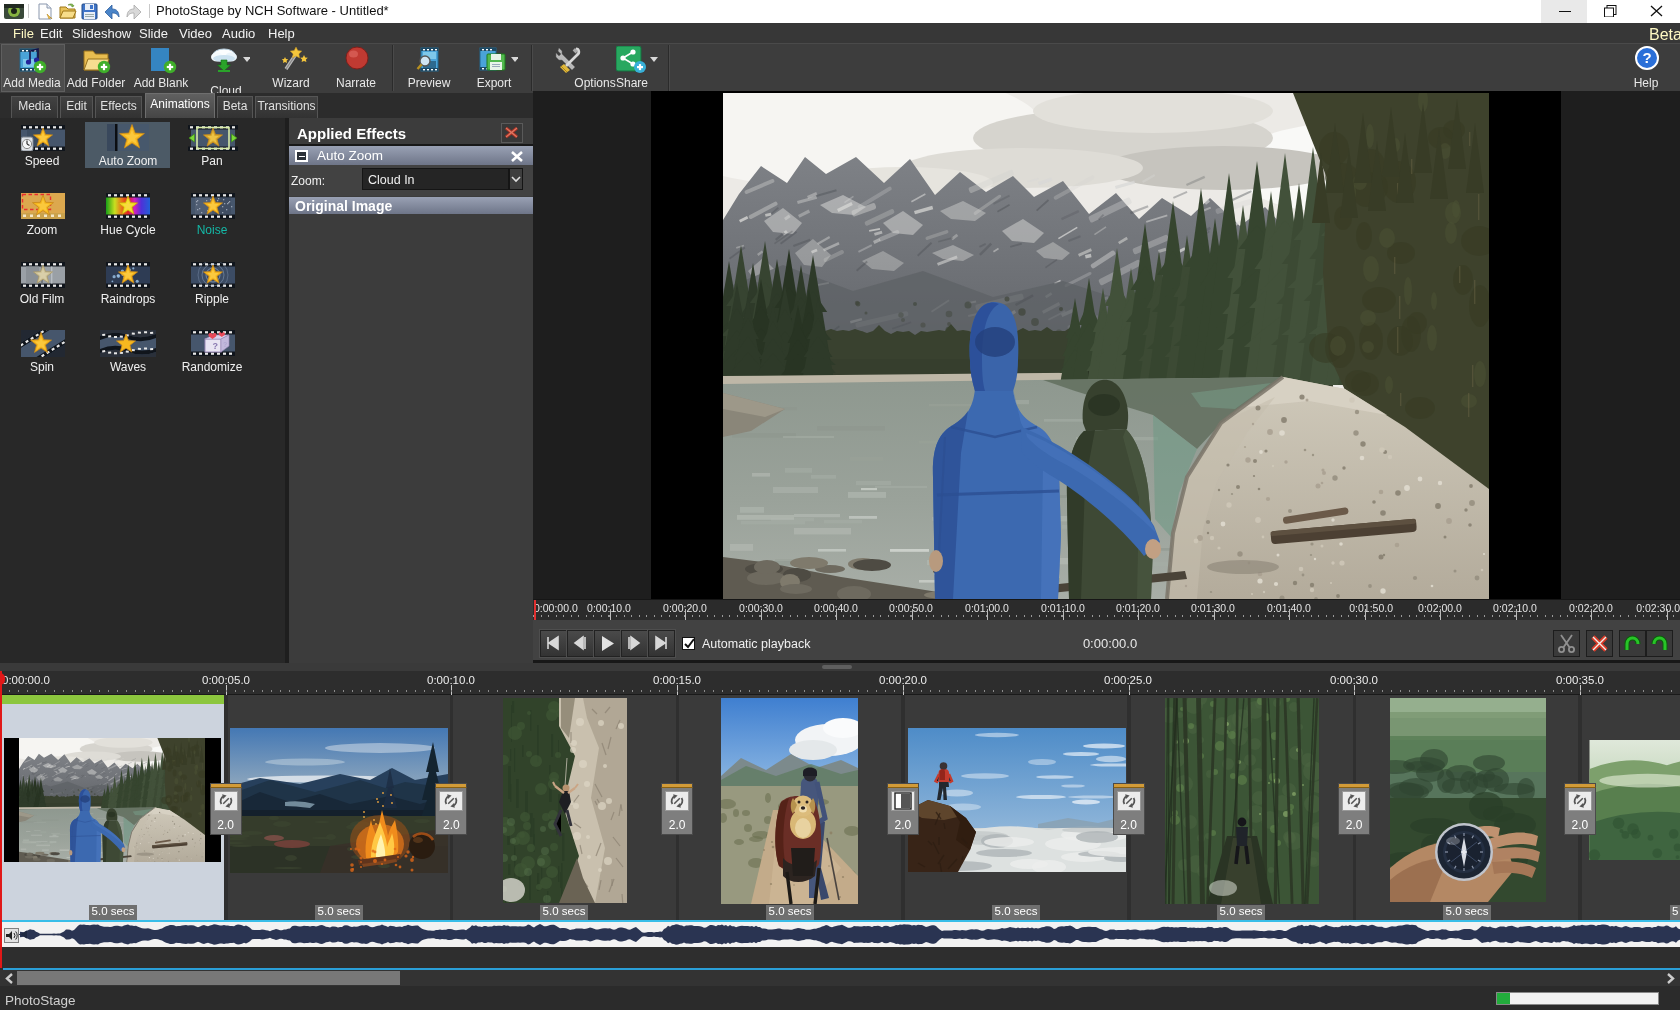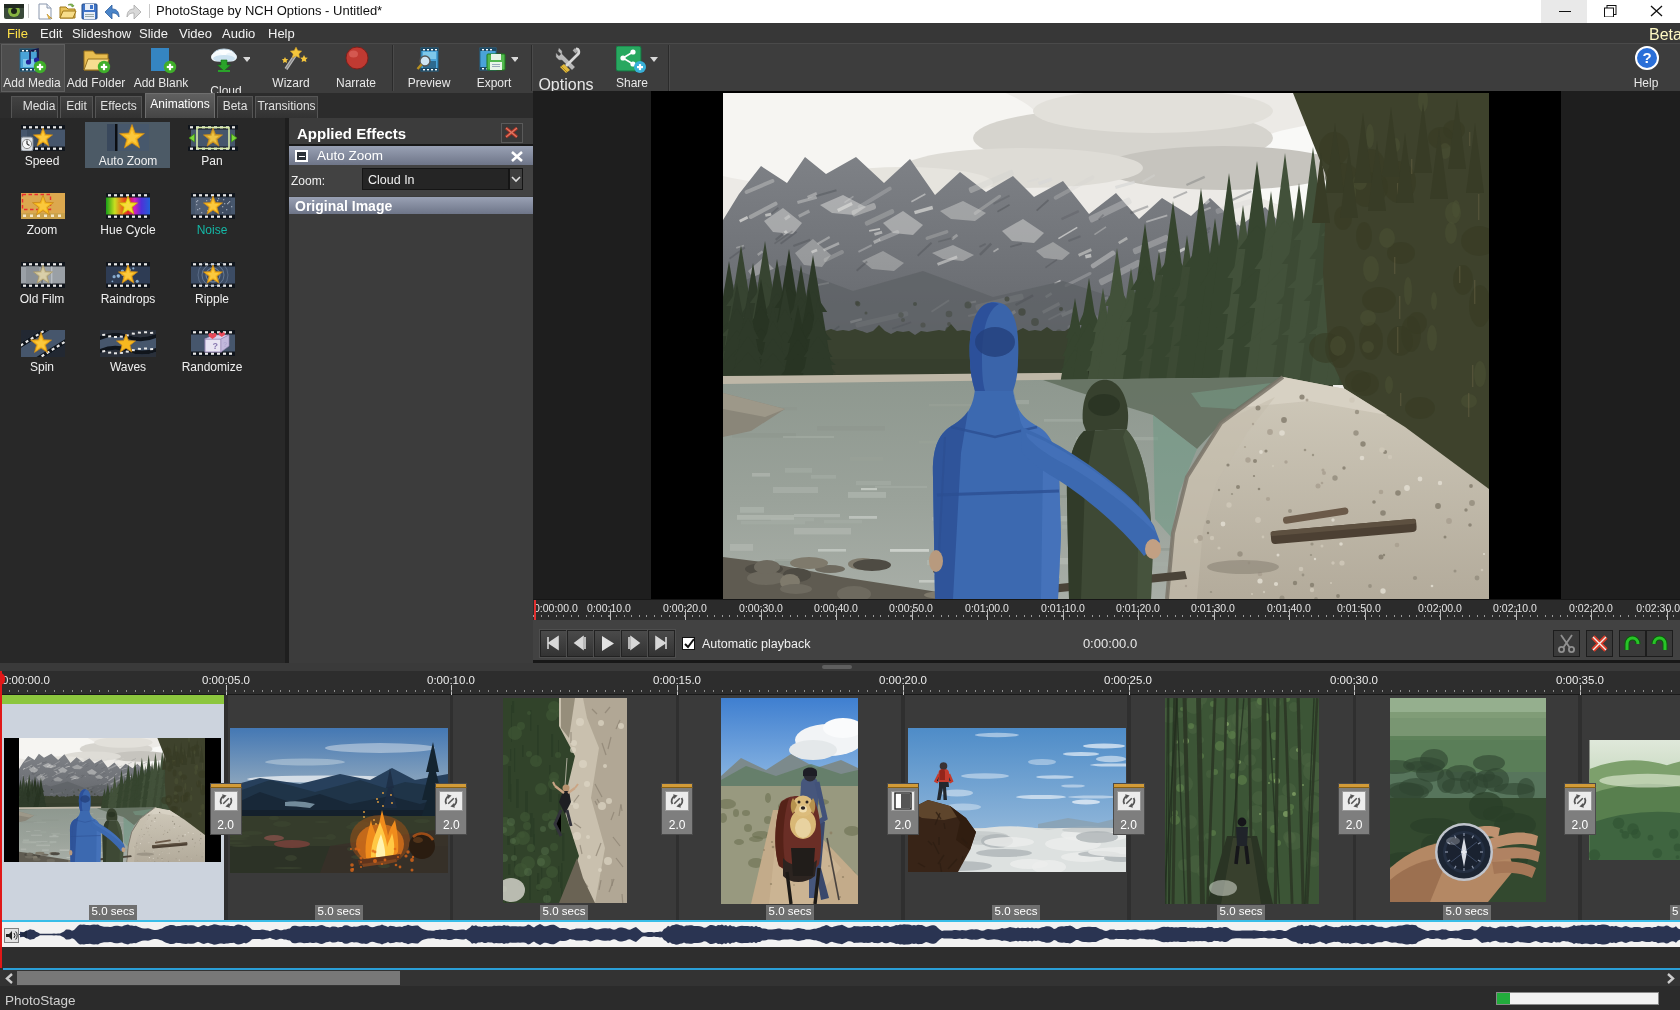--- a/index.html
+++ b/index.html
@@ -32,33 +32,33 @@
       <rect x="4" y="11" width="9" height="1" fill="#9aa"></rect>
       <rect x="4" y="13" width="9" height="1" fill="#9aa"></rect>
     </svg>
 <svg class="abs" style="left:102px;top:3px" width="20" height="17">
       <path d="M3 9 L10 2 L10 6 C15 6 17 9 17 14 C15 10.5 13 10 10 10 L10 16 Z" fill="#4a84c8" stroke="#2d5e9e" stroke-width="0.8"></path>
     </svg>
 <svg class="abs" style="left:124px;top:3px" width="20" height="17">
       <path d="M17 9 L10 2 L10 6 C5 6 3 9 3 14 C5 10.5 7 10 10 10 L10 16 Z" fill="#d8d8d8" stroke="#a8a8a8" stroke-width="0.8"></path>
     </svg>
 <div class="abs" style="left:149px;top:4px;width:1px;height:14px;background:#c9c9c9"></div>
-<div class="abs" style="left:156px;top:3px;font-size:13px;color:#101010">PhotoStage by NCH Options - Untitled*</div>
+<div class="abs" style="left:156px;top:3px;font-size:13px;color:#101010">PhotoStage by NCH Software - Untitled*</div>
 <div class="abs" style="left:1541px;top:0;width:46px;height:23px;background:#e9e9e9"></div>
 <div class="abs" style="left:1559px;top:11px;width:12px;height:1px;background:#111"></div>
 <svg class="abs" style="left:1604px;top:5px" width="13" height="12">
       <rect x="3" y="0.5" width="9" height="9" fill="none" stroke="#111"></rect>
       <rect x="0.5" y="3" width="9" height="9" fill="#fff" stroke="#111"></rect>
     </svg>
 <svg class="abs" style="left:1650px;top:5px" width="13" height="12">
       <path d="M1 1 L12 11 M12 1 L1 11" stroke="#111" stroke-width="1.3"></path>
     </svg>
 </div>
 <div class="abs" style="left:0;top:23px;width:1680px;height:20px;background:#373737"></div>
-<div class="abs" style="left:7px;top:26px;font-size:13px;color:#fde047">File</div>
+<div class="abs" style="left:13px;top:26px;font-size:13px;color:#fef9c3">File</div>
 <div class="abs" style="left:40px;top:26px;font-size:13px;color:#f2f2f2">Edit</div>
 <div class="abs" style="left:72px;top:26px;font-size:13px;color:#f2f2f2">Slideshow</div>
 <div class="abs" style="left:139px;top:26px;font-size:13px;color:#f2f2f2">Slide</div>
 <div class="abs" style="left:179px;top:26px;font-size:13px;color:#f2f2f2">Video</div>
 <div class="abs" style="left:222px;top:26px;font-size:13px;color:#f2f2f2">Audio</div>
 <div class="abs" style="left:268px;top:26px;font-size:13px;color:#f2f2f2">Help</div>
 <div class="abs" style="left:1649px;top:26px;font-size:16px;color:#fef9c3">Beta</div>
 <div class="abs" style="left:0;top:43px;width:1680px;height:50px;background:#3d3d3d;border-top:1px solid #4a4a4a"></div>
 <div class="abs" style="left:1px;top:44px;width:64px;height:48px;background:#4d4d4d;border:1px solid #5f5f5f"></div>
 <div class="abs" style="left:392px;top:45px;width:1px;height:46px;background:#2b2b2b"></div>
@@ -68,21 +68,21 @@
 <div class="abs" style="left:668px;top:45px;width:1px;height:46px;background:#2b2b2b"></div>
 <div class="abs" style="left:669px;top:45px;width:1px;height:46px;background:#4a4a4a"></div>
 <div class="lbl" style="left:-13px;top:76px;width:90px;font-size:12px">Add Media</div>
 <div class="lbl" style="left:51px;top:76px;width:90px;font-size:12px">Add Folder</div>
 <div class="lbl" style="left:116px;top:76px;width:90px;font-size:12px">Add Blank</div>
 <div class="lbl" style="left:181px;top:84px;width:90px;font-size:12px">Cloud</div>
 <div class="lbl" style="left:246px;top:76px;width:90px;font-size:12px">Wizard</div>
 <div class="lbl" style="left:311px;top:76px;width:90px;font-size:12px">Narrate</div>
 <div class="lbl" style="left:384px;top:76px;width:90px;font-size:12px">Preview</div>
 <div class="lbl" style="left:449px;top:76px;width:90px;font-size:12px">Export</div>
-<div class="lbl" style="left:521px;top:76px;width:90px;font-size:16px">Options</div>
+<div class="lbl" style="left:550px;top:76px;width:90px;font-size:12px">Options</div>
 <div class="lbl" style="left:587px;top:76px;width:90px;font-size:12px">Share</div>
 <div class="lbl" style="left:1601px;top:76px;width:90px;font-size:12px">Help</div>
 <svg class="abs" style="left:18px;top:46px" width="30" height="28">
 <rect x="2" y="3" width="17" height="22" fill="#4aa3d8" stroke="#22688f"></rect>
 <g fill="#fff">
       <rect x="2" y="3" width="17" height="3" fill="#1c4a66"></rect>
       <rect x="2" y="22" width="17" height="3" fill="#1c4a66"></rect>
       <rect x="4" y="4" width="2" height="1.4"></rect>
       <rect x="8" y="4" width="2" height="1.4"></rect>
       <rect x="12" y="4" width="2" height="1.4"></rect>
@@ -197,21 +197,21 @@
       <rect x="22.9" y="18.1" width="2.2" height="6" fill="#fff"></rect>
     </g>
 <path d="M34 11 L42 11 L38 16 Z" fill="#d8d8d8"></path>
   </svg>
 <svg class="abs" style="left:1635px;top:46px" width="24" height="24">
     <circle cx="12" cy="12" r="11" fill="#2a6fd8" stroke="#fff" stroke-width="2"></circle>
     <text x="12" y="17" font-size="15" font-weight="bold" fill="#fff" text-anchor="middle" font-family="Liberation Sans">?</text>
   </svg>
 <div class="abs" style="left:0;top:93px;width:533px;height:25px;background:#2c2c2c"></div>
 <div class="abs" style="left:11px;top:96px;width:47px;height:22px;background:linear-gradient(#424242,#323232);border:1px solid #555;border-bottom:none"></div>
-<div class="lbl" style="left:11px;top:99px;width:56px;color:#e0e0e0">Media</div>
+<div class="lbl" style="left:11px;top:99px;width:47px;color:#e0e0e0">Media</div>
 <div class="abs" style="left:60px;top:96px;width:33px;height:22px;background:linear-gradient(#424242,#323232);border:1px solid #555;border-bottom:none"></div>
 <div class="lbl" style="left:60px;top:99px;width:33px;color:#e0e0e0">Edit</div>
 <div class="abs" style="left:95px;top:96px;width:47px;height:22px;background:linear-gradient(#424242,#323232);border:1px solid #555;border-bottom:none"></div>
 <div class="lbl" style="left:95px;top:99px;width:47px;color:#e0e0e0">Effects</div>
 <div class="abs" style="left:145px;top:93px;width:70px;height:25px;background:linear-gradient(#606060,#454545);border:1px solid #6e6e6e;border-bottom:none"></div>
 <div class="lbl" style="left:145px;top:97px;width:70px;color:#fff">Animations</div>
 <div class="abs" style="left:217px;top:96px;width:36px;height:22px;background:linear-gradient(#424242,#323232);border:1px solid #555;border-bottom:none"></div>
 <div class="lbl" style="left:217px;top:99px;width:36px;color:#e0e0e0">Beta</div>
 <div class="abs" style="left:255px;top:96px;width:63px;height:22px;background:linear-gradient(#424242,#323232);border:1px solid #555;border-bottom:none"></div>
 <div class="lbl" style="left:255px;top:99px;width:63px;color:#e0e0e0">Transitions</div>
@@ -1275,21 +1275,21 @@
 <div class="abs" style="left:426px;top:2px;width:56px;font-size:10.5px;color:#e4e4e4;text-align:center">0:01:00.0</div>
 <div class="abs" style="left:454.0px;top:9px;width:1px;height:11px;background:#bbb"></div>
 <div class="abs" style="left:502px;top:2px;width:56px;font-size:10.5px;color:#e4e4e4;text-align:center">0:01:10.0</div>
 <div class="abs" style="left:529.5px;top:9px;width:1px;height:11px;background:#bbb"></div>
 <div class="abs" style="left:577px;top:2px;width:56px;font-size:10.5px;color:#e4e4e4;text-align:center">0:01:20.0</div>
 <div class="abs" style="left:605.0px;top:9px;width:1px;height:11px;background:#bbb"></div>
 <div class="abs" style="left:652px;top:2px;width:56px;font-size:10.5px;color:#e4e4e4;text-align:center">0:01:30.0</div>
 <div class="abs" style="left:680.5px;top:9px;width:1px;height:11px;background:#bbb"></div>
 <div class="abs" style="left:728px;top:2px;width:56px;font-size:10.5px;color:#e4e4e4;text-align:center">0:01:40.0</div>
 <div class="abs" style="left:756.0px;top:9px;width:1px;height:11px;background:#bbb"></div>
-<div class="abs" style="left:804px;top:2px;width:56px;font-size:10.5px;color:#e4e4e4;text-align:left">0:01:50.0</div>
+<div class="abs" style="left:804px;top:2px;width:56px;font-size:10.5px;color:#e4e4e4;text-align:right">0:01:50.0</div>
 <div class="abs" style="left:831.5px;top:9px;width:1px;height:11px;background:#bbb"></div>
 <div class="abs" style="left:879px;top:2px;width:56px;font-size:10.5px;color:#e4e4e4;text-align:center">0:02:00.0</div>
 <div class="abs" style="left:907.0px;top:9px;width:1px;height:11px;background:#bbb"></div>
 <div class="abs" style="left:954px;top:2px;width:56px;font-size:10.5px;color:#e4e4e4;text-align:center">0:02:10.0</div>
 <div class="abs" style="left:982.5px;top:9px;width:1px;height:11px;background:#bbb"></div>
 <div class="abs" style="left:1030px;top:2px;width:56px;font-size:10.5px;color:#e4e4e4;text-align:center">0:02:20.0</div>
 <div class="abs" style="left:1058.0px;top:9px;width:1px;height:11px;background:#bbb"></div>
 <div class="abs" style="right:0px;top:2px;font-size:10.5px;color:#e4e4e4">0:02:30.0</div>
 <div class="abs" style="left:1133.5px;top:9px;width:1px;height:11px;background:#bbb"></div>
 <div class="abs" style="left:0;top:15px;width:1147px;height:2px;background-image:repeating-linear-gradient(90deg,#999 0 1px,transparent 1px 7.55px)"></div>

